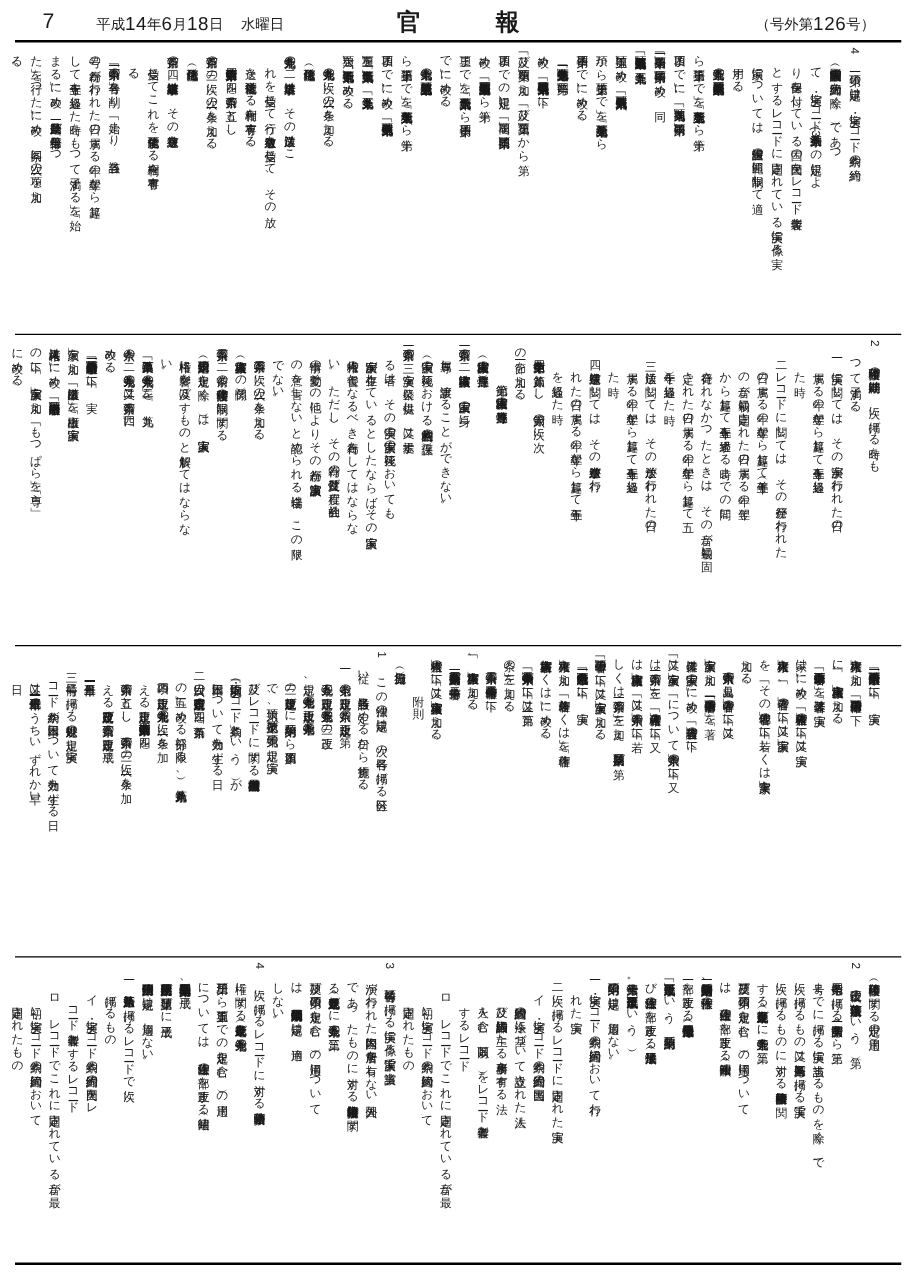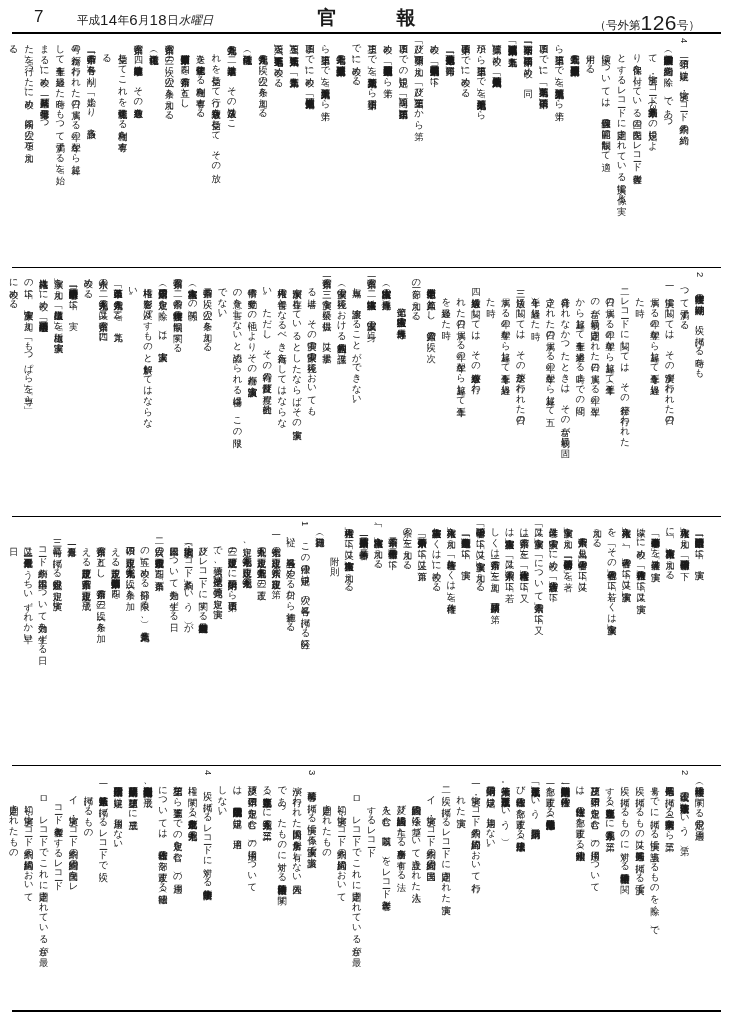--- a/index.html
+++ b/index.html
@@ -18,33 +18,33 @@
   }
   .pgnum{
     position:absolute;left:34px;top:7px;
     font-size:17px;letter-spacing:1px;
   }
   .dateline{
     position:absolute;left:77px;top:11px;
     font-size:11.5px;white-space:nowrap;
   }
   .dateline .hnum{font-size:15px;vertical-align:-1px;letter-spacing:0.5px;}
-  .wday{font-style:italic;}
+  .wday{margin-left:14px;}
   .kanpo-title{
     position:absolute;left:50%;top:5px;
     transform:translateX(-50%);
     display:flex;gap:60px;
     font-family:"Liberation Serif","DejaVu Serif",serif;
     font-size:19px;font-weight:bold;white-space:nowrap;
   }
   .issue{
     position:absolute;right:33px;top:11px;
     font-size:11.5px;white-space:nowrap;
   }
-  .issue .hnum{font-size:21px;vertical-align:-1px;letter-spacing:0.5px;}
+  .issue .hnum{font-size:15px;vertical-align:-1px;letter-spacing:0.5px;}
   
   .rule{margin:0 12px;background:#000;}
   .rule.thick{height:2px;}
   .rule.thin{height:1px;}
   
   .band{
     box-sizing:border-box;
     writing-mode:vertical-rl;
     text-orientation:mixed;
     padding:4px 10px 2px 6px;

